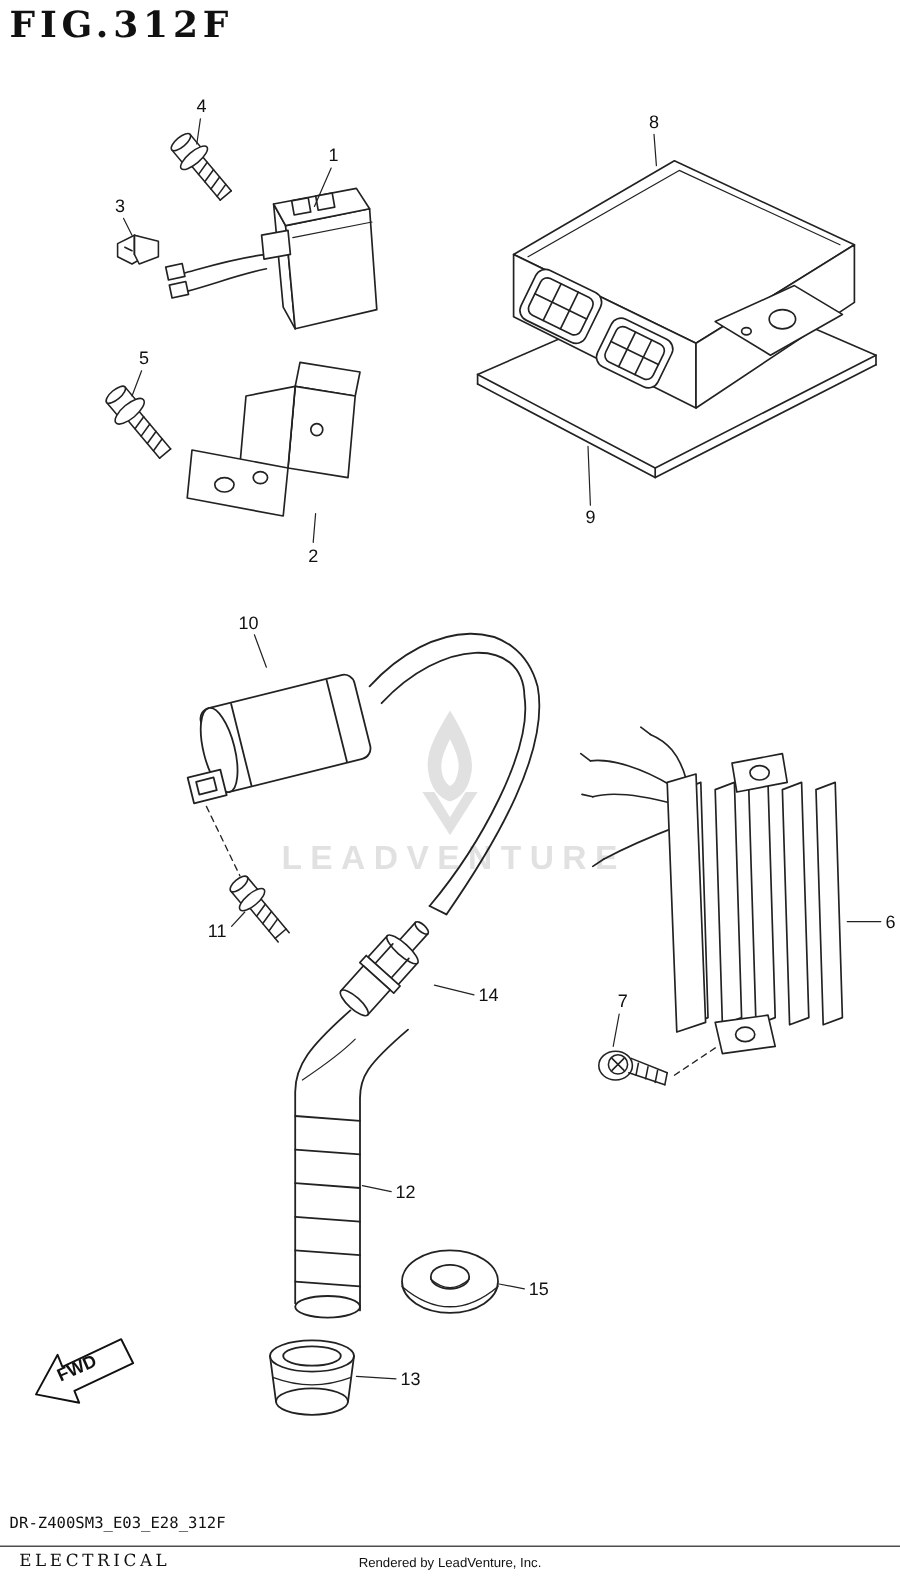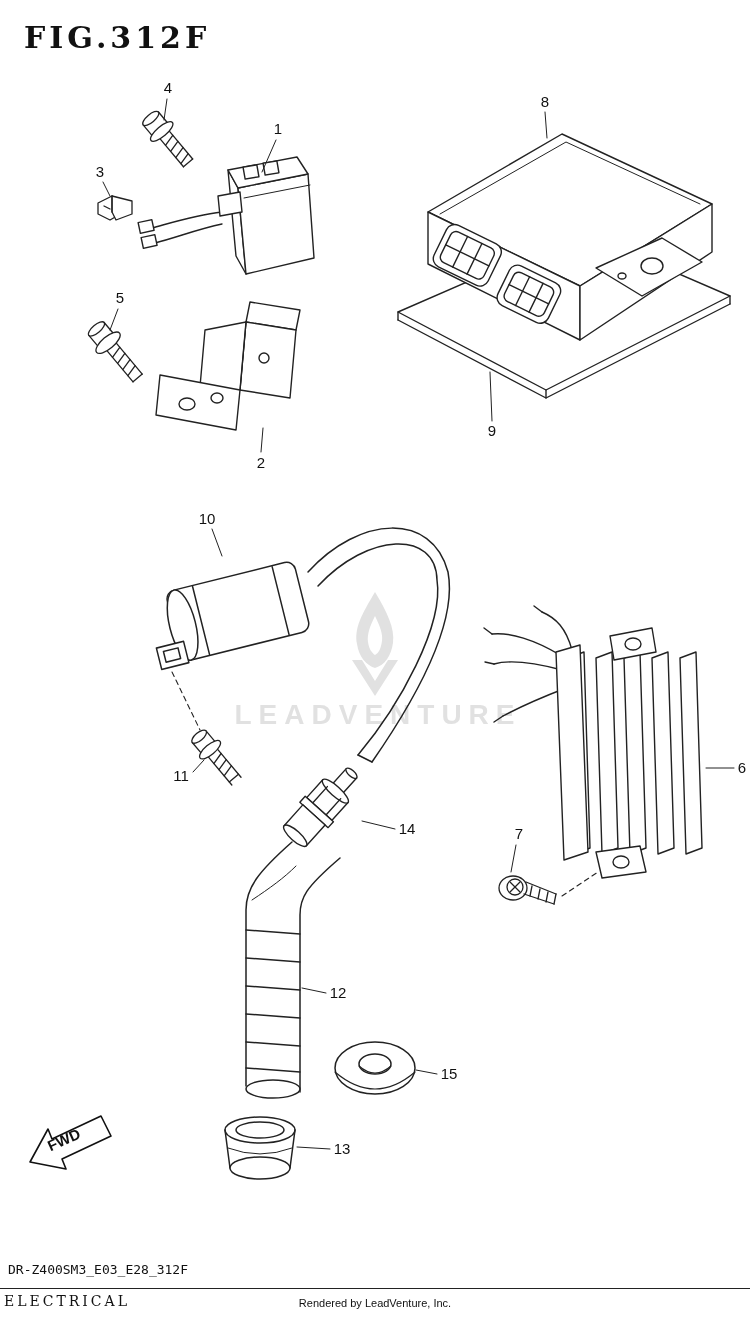--- a/index.html
+++ b/index.html
@@ -1,30 +1,30 @@
 <!DOCTYPE html>
 <html><head>
 <meta charset="utf-8">
 <style>
   html,body{margin:0;padding:0;background:#ffffff;}
   .page{position:relative;width:750px;height:1317px;background:#fff;overflow:hidden;
         font-family:"Liberation Sans",sans-serif;color:#111;}
-  .fig-title{position:absolute;left:8px;top:4px;margin:16px;
+  .fig-title{position:absolute;left:8px;top:4px;margin:0;
         font-family:"DejaVu Serif","Liberation Serif",serif;
         font-size:30px;font-weight:700;letter-spacing:4px;color:#111;}
   svg.diagram{position:absolute;left:0;top:0;}
   .callout-num{font-family:"Liberation Sans",sans-serif;font-size:15px;fill:#111;}
   .wm-text{font-family:"Liberation Sans",sans-serif;font-size:28px;font-weight:700;
         letter-spacing:7px;fill:#c9c9c9;}
   .fwd-text{font-family:"Liberation Sans",sans-serif;font-size:15px;font-weight:700;fill:#111;}
   .footer-code{position:absolute;left:8px;top:1262px;
         font-family:"DejaVu Sans Mono","Liberation Mono",monospace;font-size:13px;color:#111;text-align:center;}
   .footer-rule{position:absolute;left:0;top:1288px;width:750px;height:0;
         border-top:1.5px solid #222;}
-  .footer-section{position:absolute;left:4px;top:1293px;
+  .footer-section{position:absolute;left:16px;top:1293px;
         font-family:"DejaVu Serif","Liberation Serif",serif;
         font-size:14px;letter-spacing:3px;color:#111;}
   .footer-credit{position:absolute;left:0;top:1297px;width:750px;text-align:center;
         font-size:11px;color:#111;}
 </style>
 </head>
 <body>
 
 <div class="page">
 

